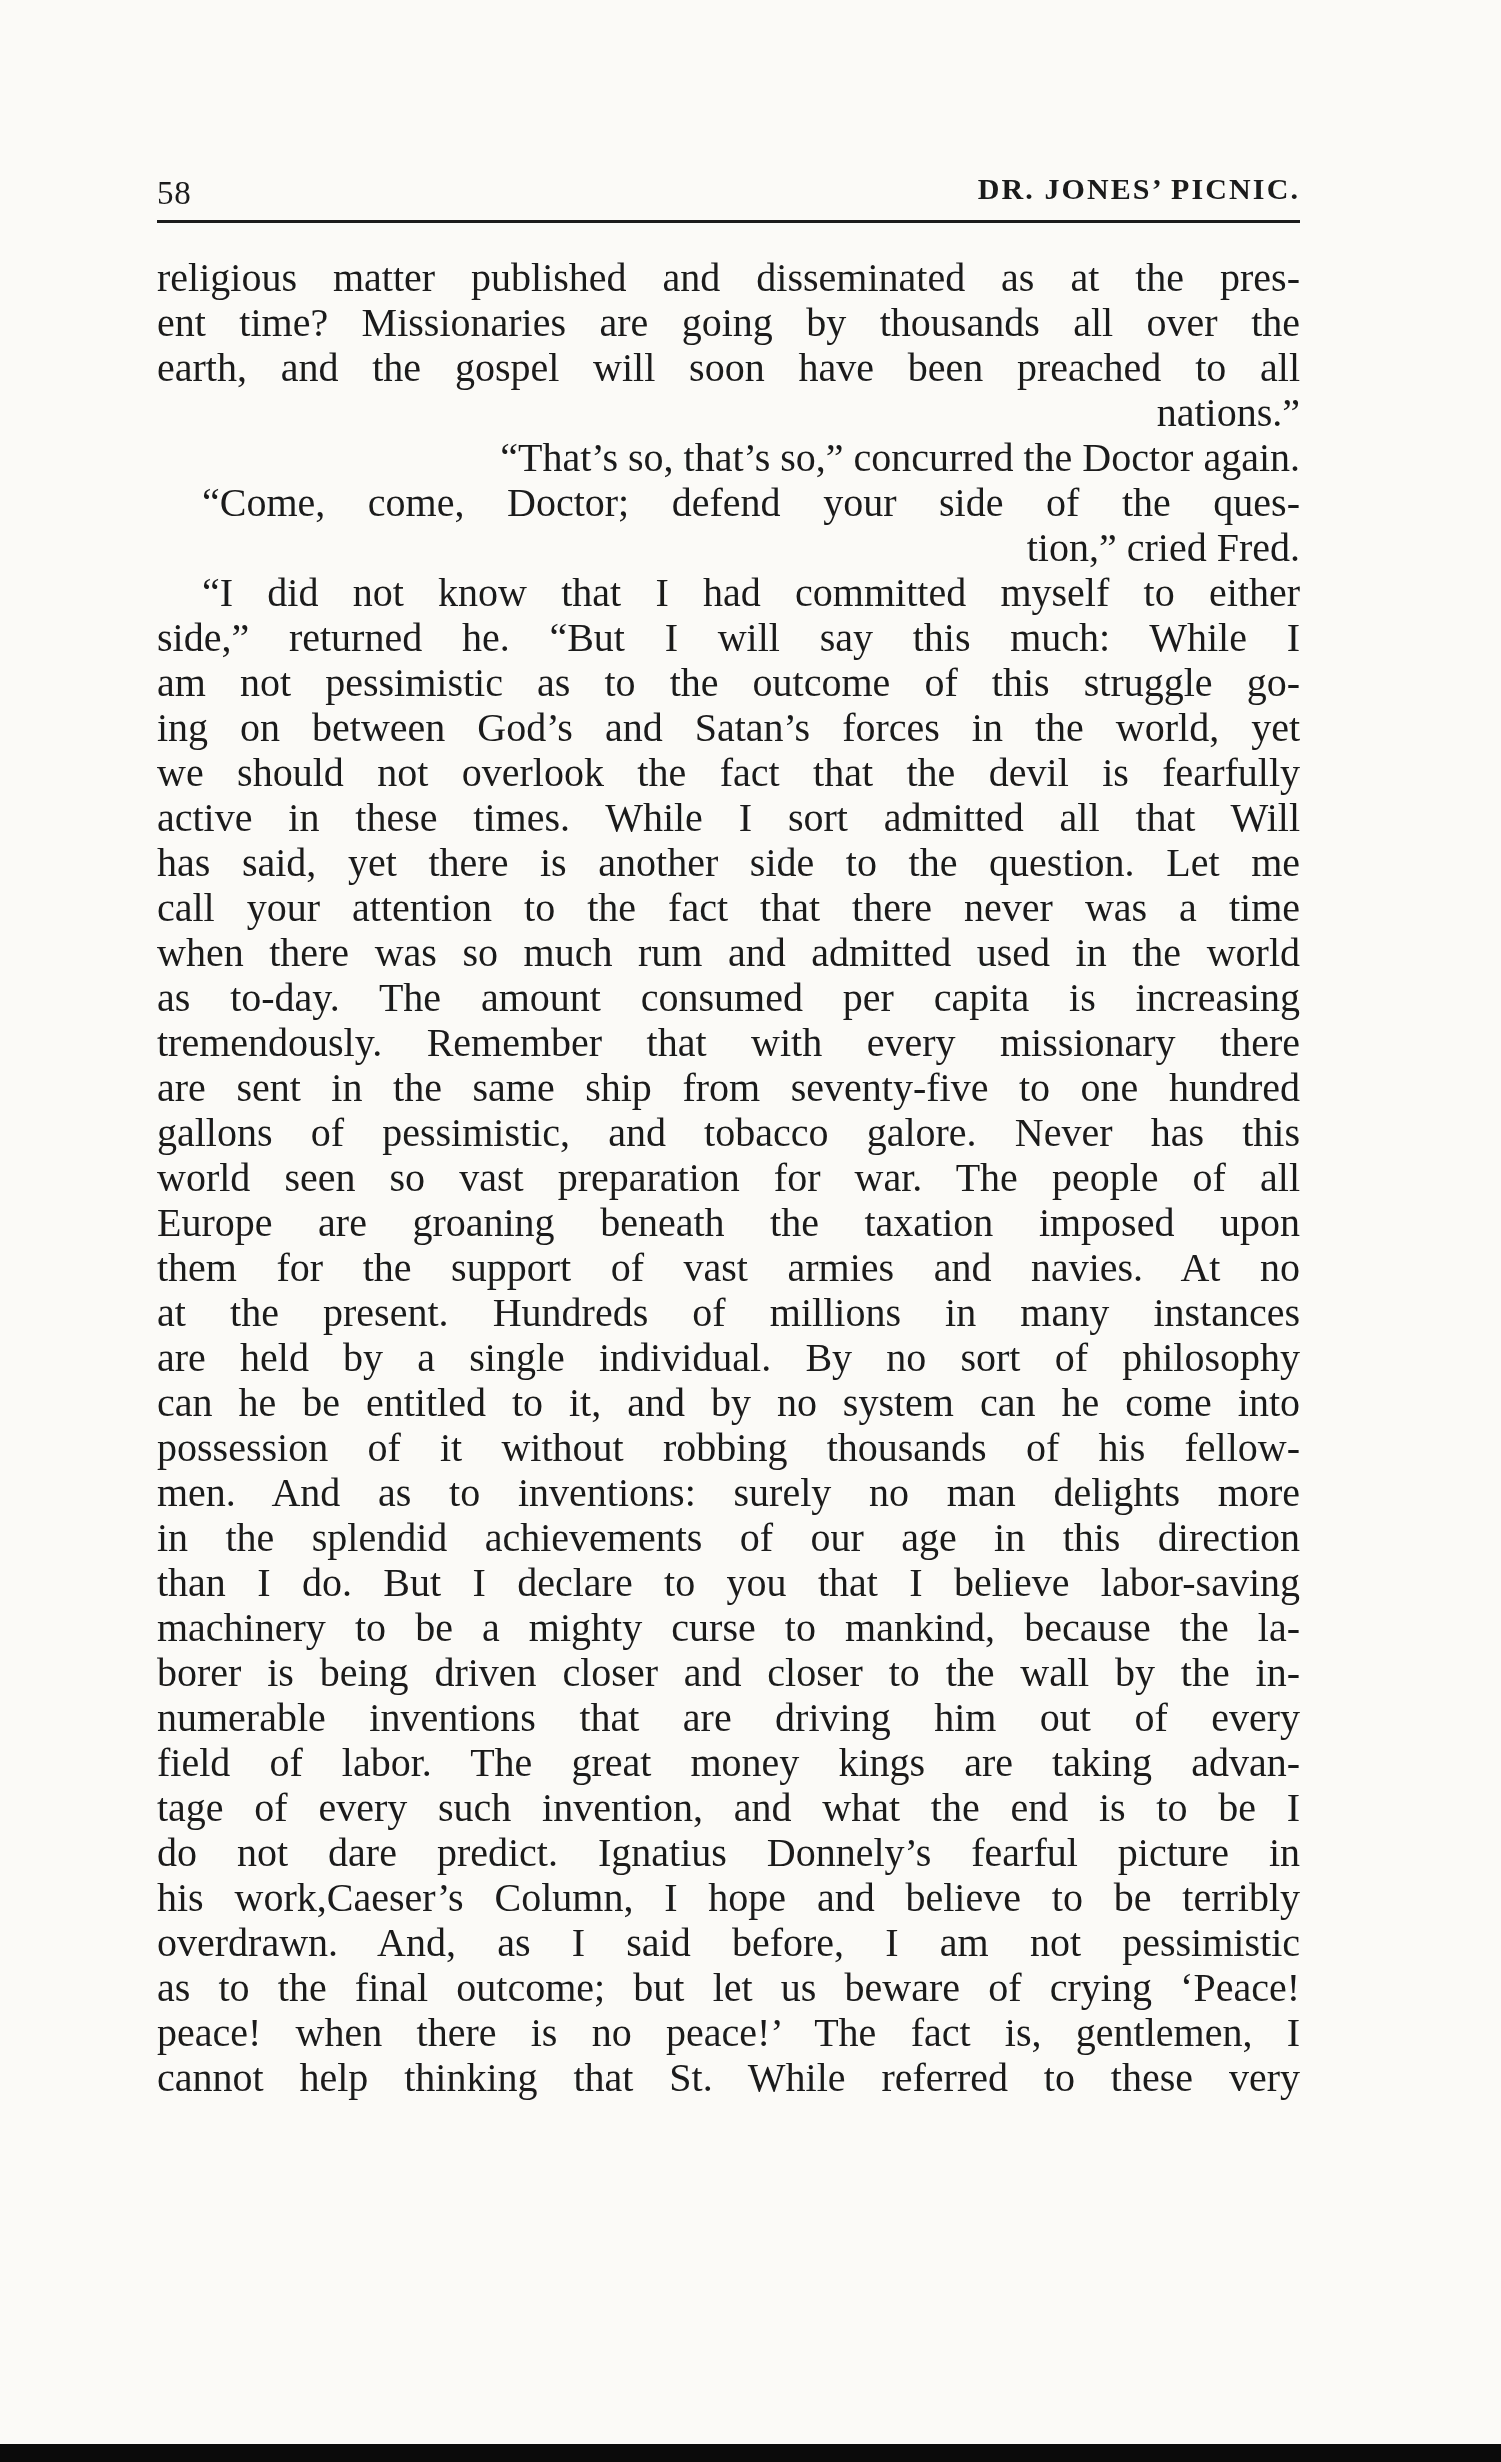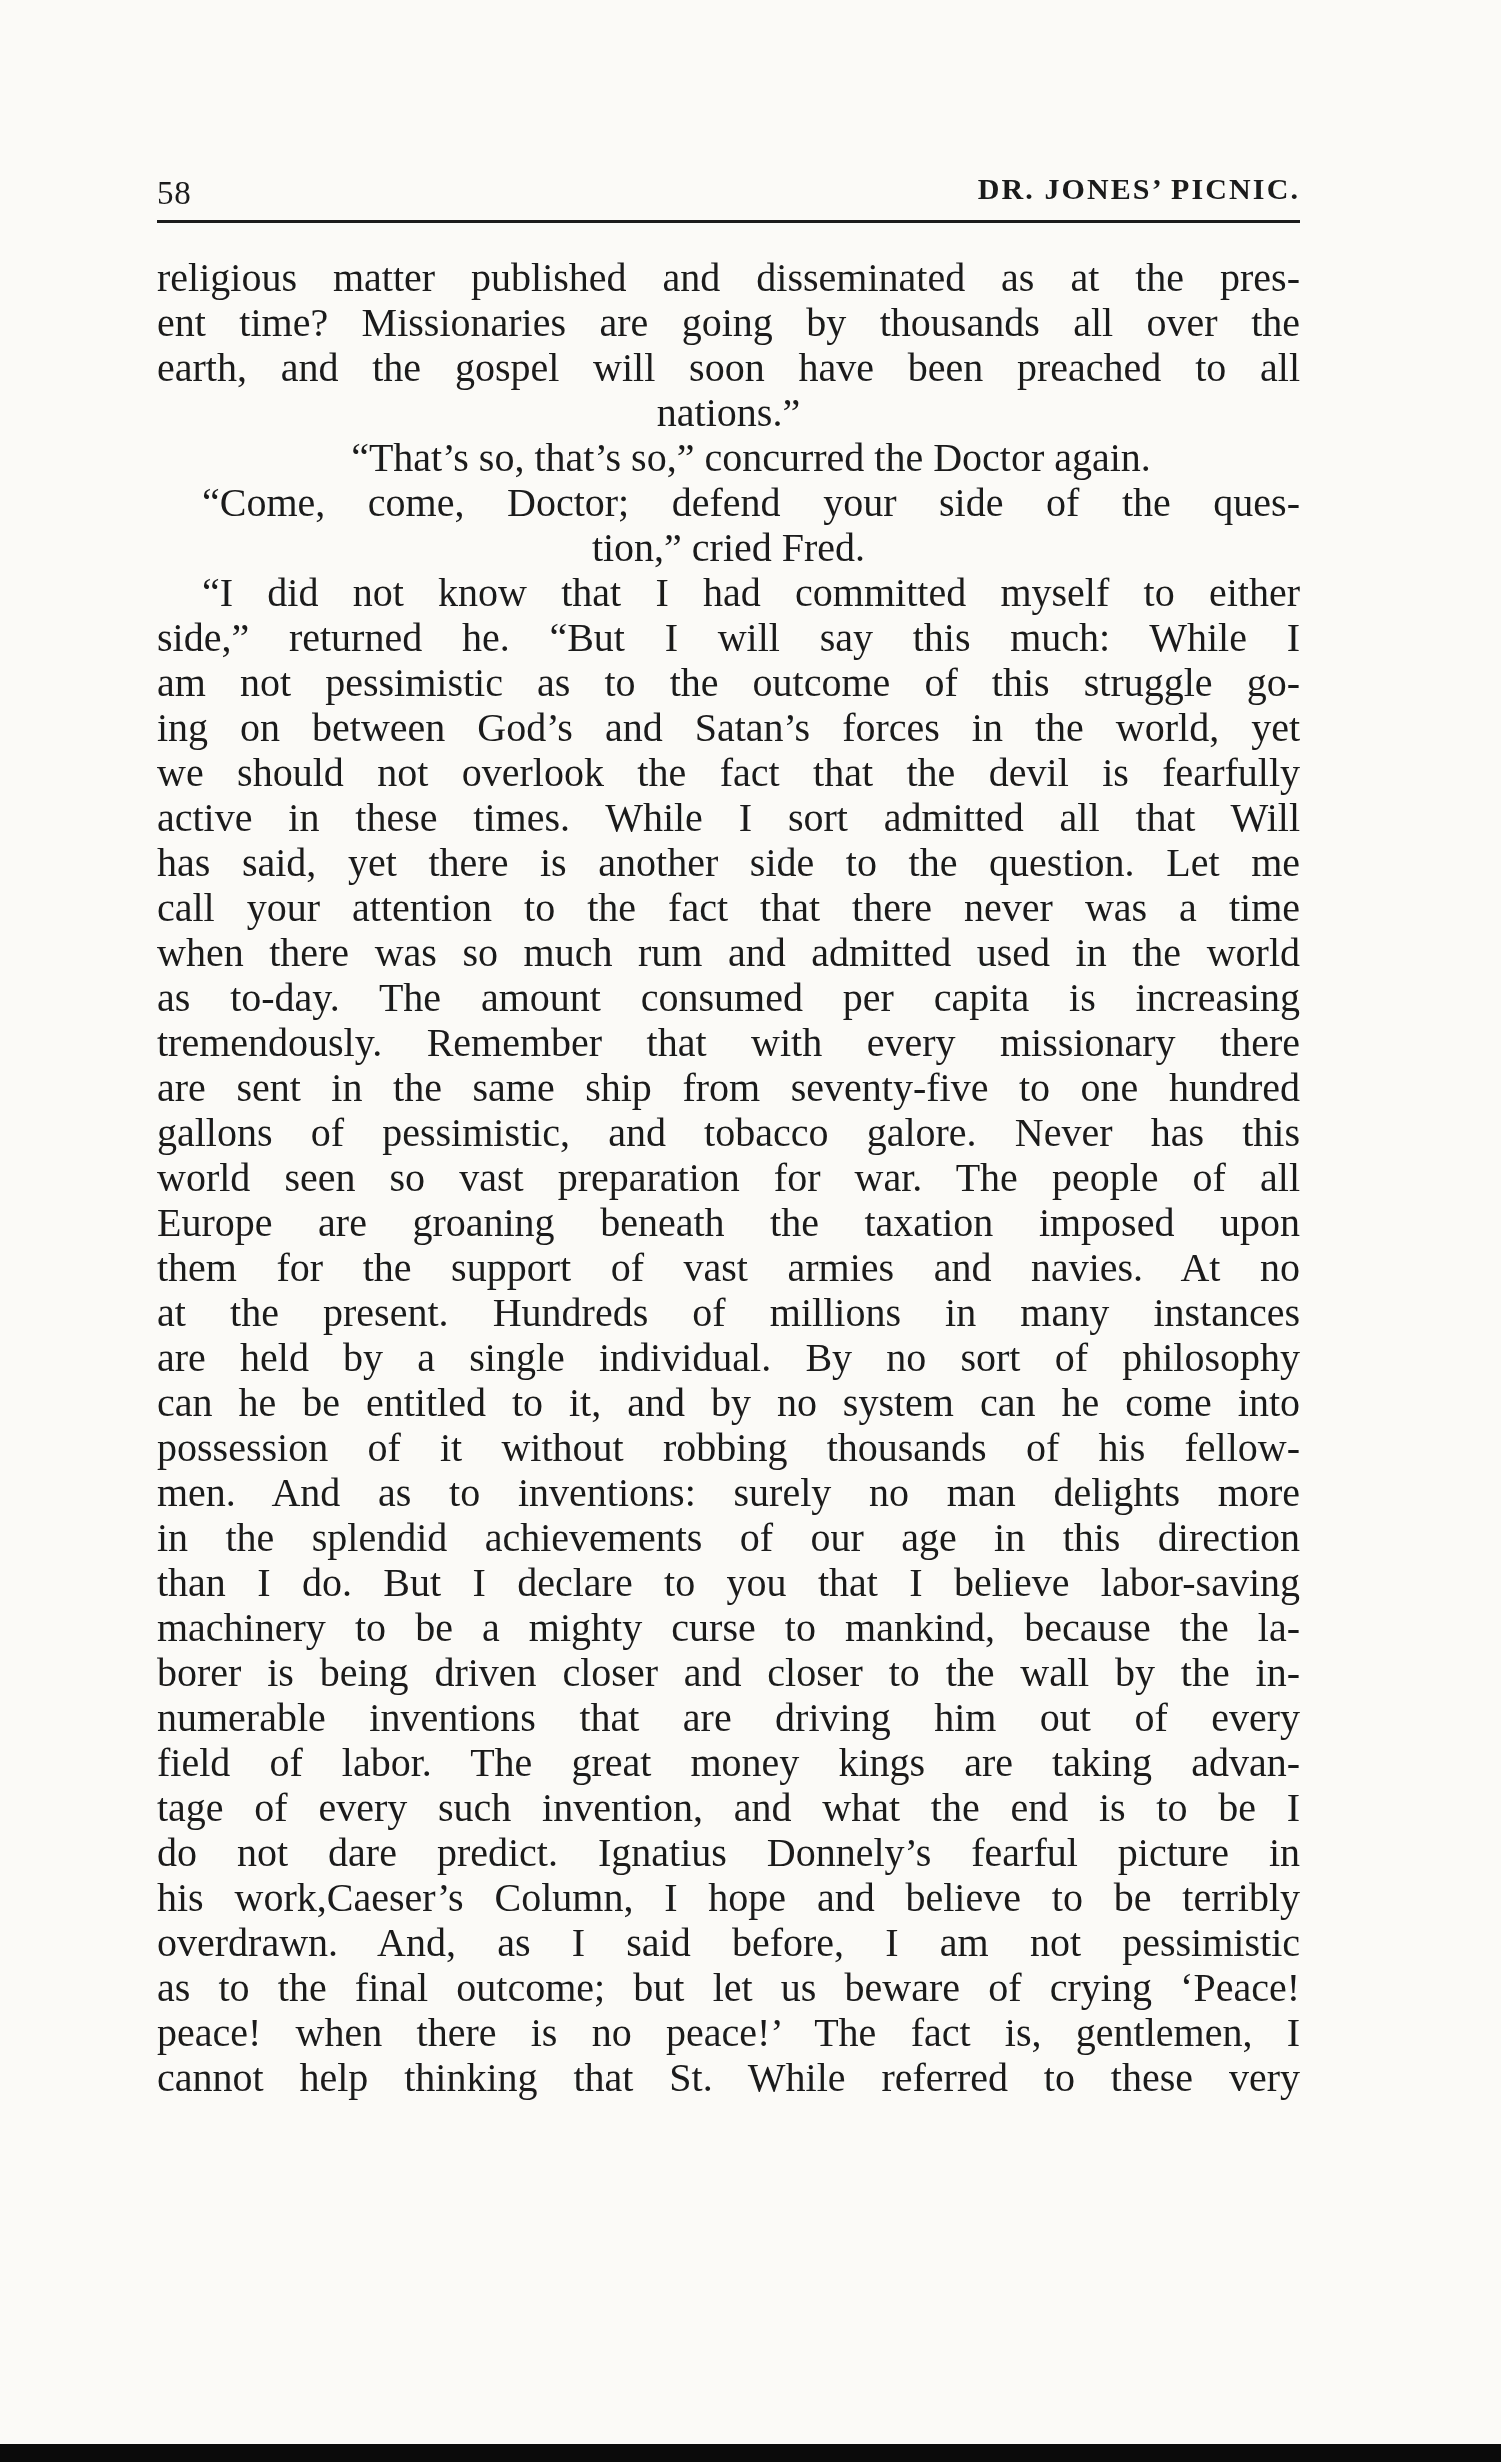--- a/index.html
+++ b/index.html
@@ -48,21 +48,21 @@
   }
   .body-block {
     position: absolute;
     top: 255px;
     left: 157px;
     width: 1143px;
     font-size: 40px;
     line-height: 45px;
   }
   .line {
-    text-align: center;
+    text-align: right;
     white-space: normal;
   }
   .line.just {
     text-align: justify;
     text-align-last: justify;
     -moz-text-align-last: justify;
   }
   .line.ind {
     text-indent: 45px;
   }

